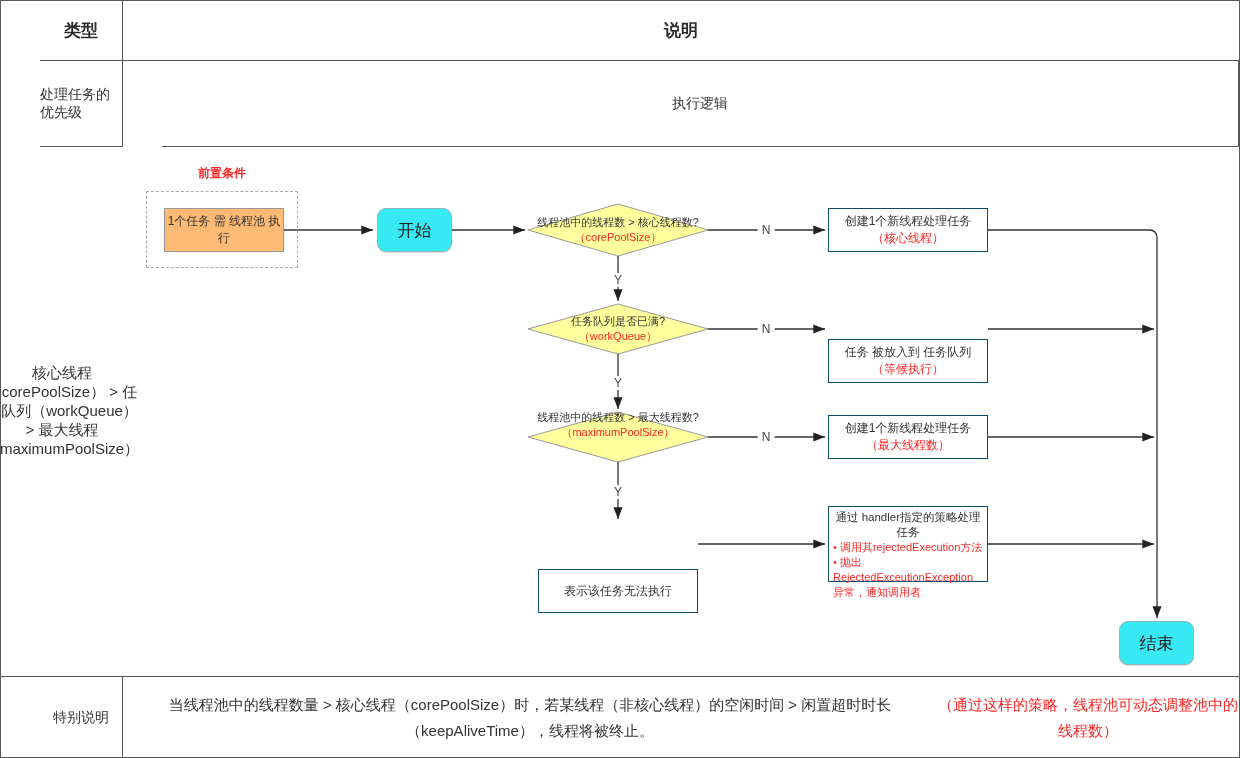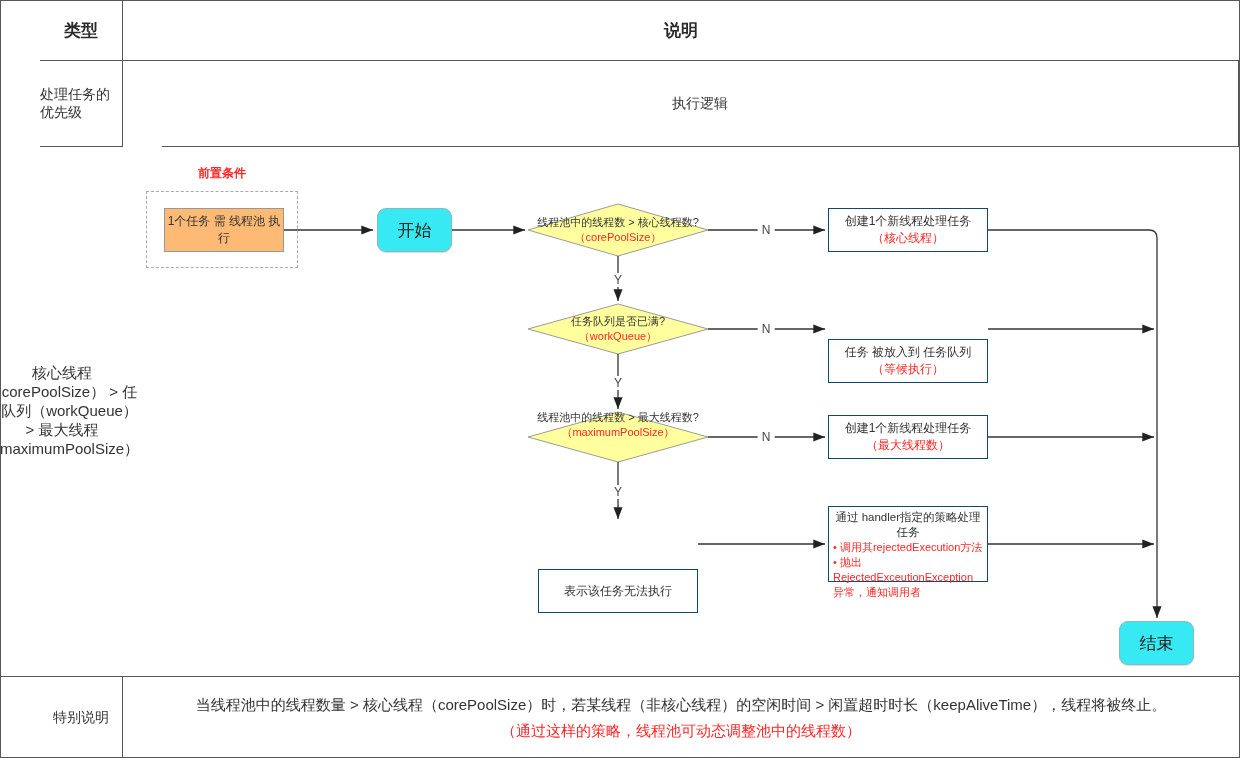--- a/index.html
+++ b/index.html
@@ -11,21 +11,21 @@
     grid-template-rows:60px 86px 530px 82px;
     border:1px solid #575757;
     background:#fff;
   }
   .cell { display:flex; align-items:center; justify-content:center; }
   .b-r { border-right:1px solid #575757;margin-left:39px; }
   .b-b { border-bottom:1px solid #575757; }
   .hdr { font-size:17px; font-weight:bold; color:#2b2b2b; }
   .rowlabel { font-size:14px; color:#333; }
   .rowcontent { font-size:15px; color:#333; text-align:center; }
-  .special { flex-direction:column; line-height:26px; }
+  .special { flex-direction:row; line-height:26px; }
   .special .red-line { color:var(--red); }
 
   
   .flowcell { position:relative; overflow:hidden; }
   .flowcell svg.wires { position:absolute; left:0; top:0; }
   .node { position:absolute; display:flex; flex-direction:column; align-items:center; justify-content:center; text-align:center; }
   .rect { background:#fff; border:1px solid #0c4a6e; font-size:12px; line-height:17px; }
   .redtext { color:var(--red); }
   .gray-box { background:#fdba74; border:1px solid #989898; font-size:12px; }
   .dashed-box { border:1px dashed #aaa; background:transparent; }

